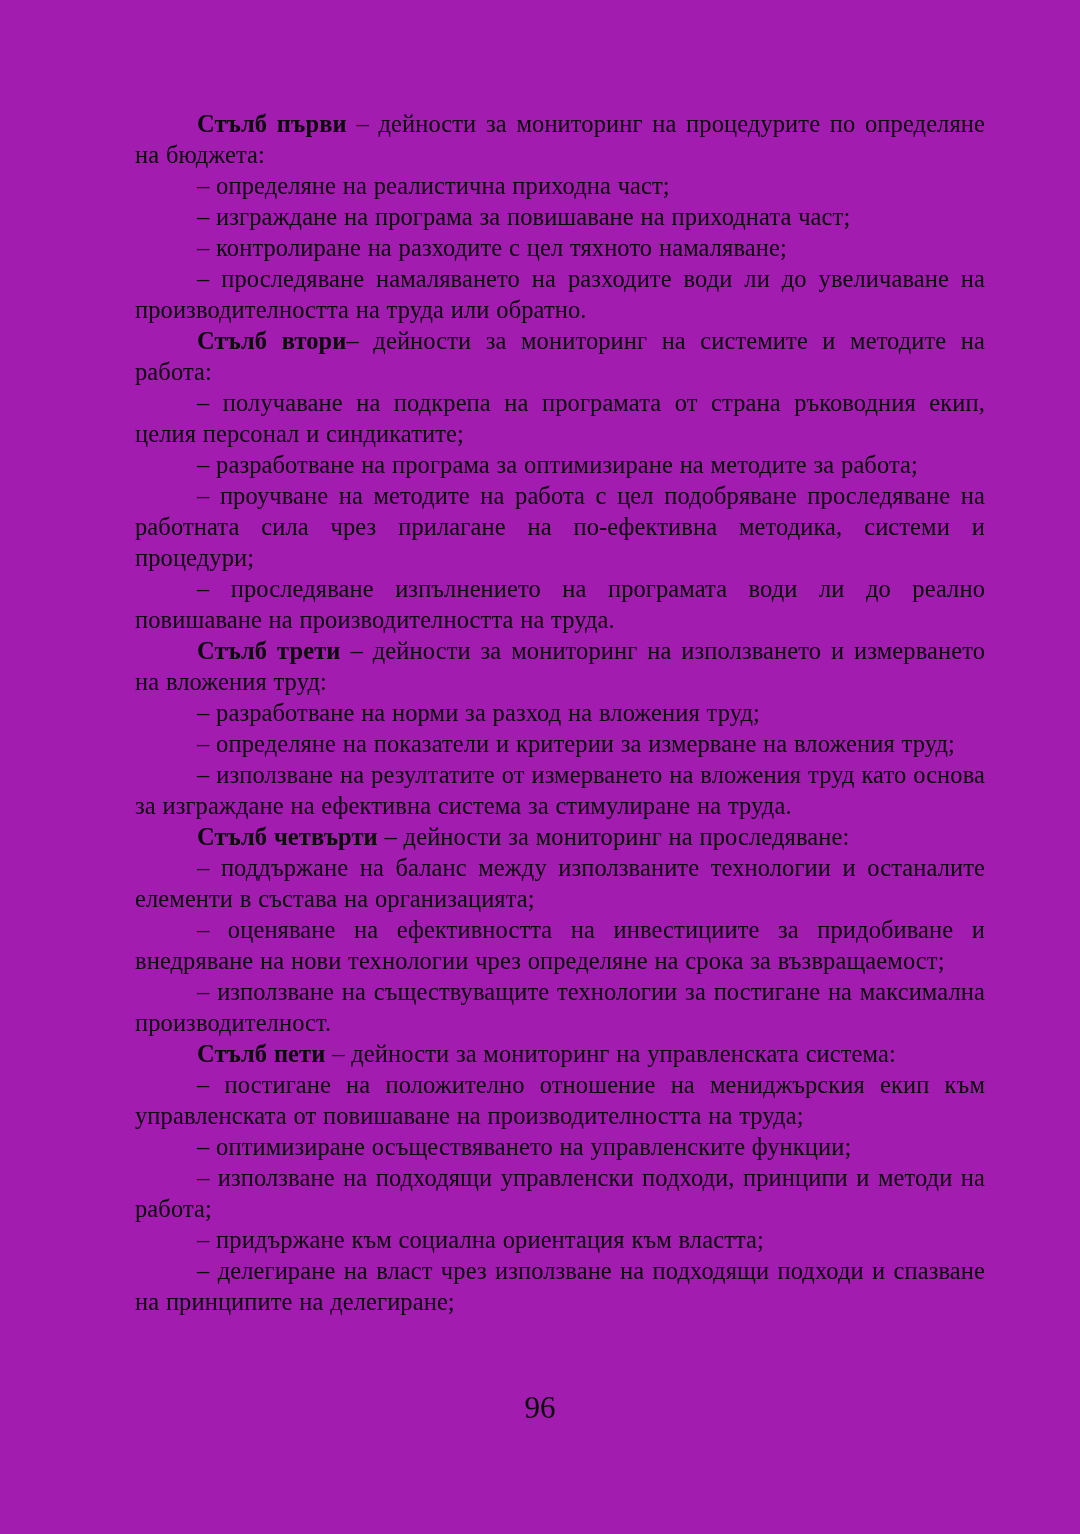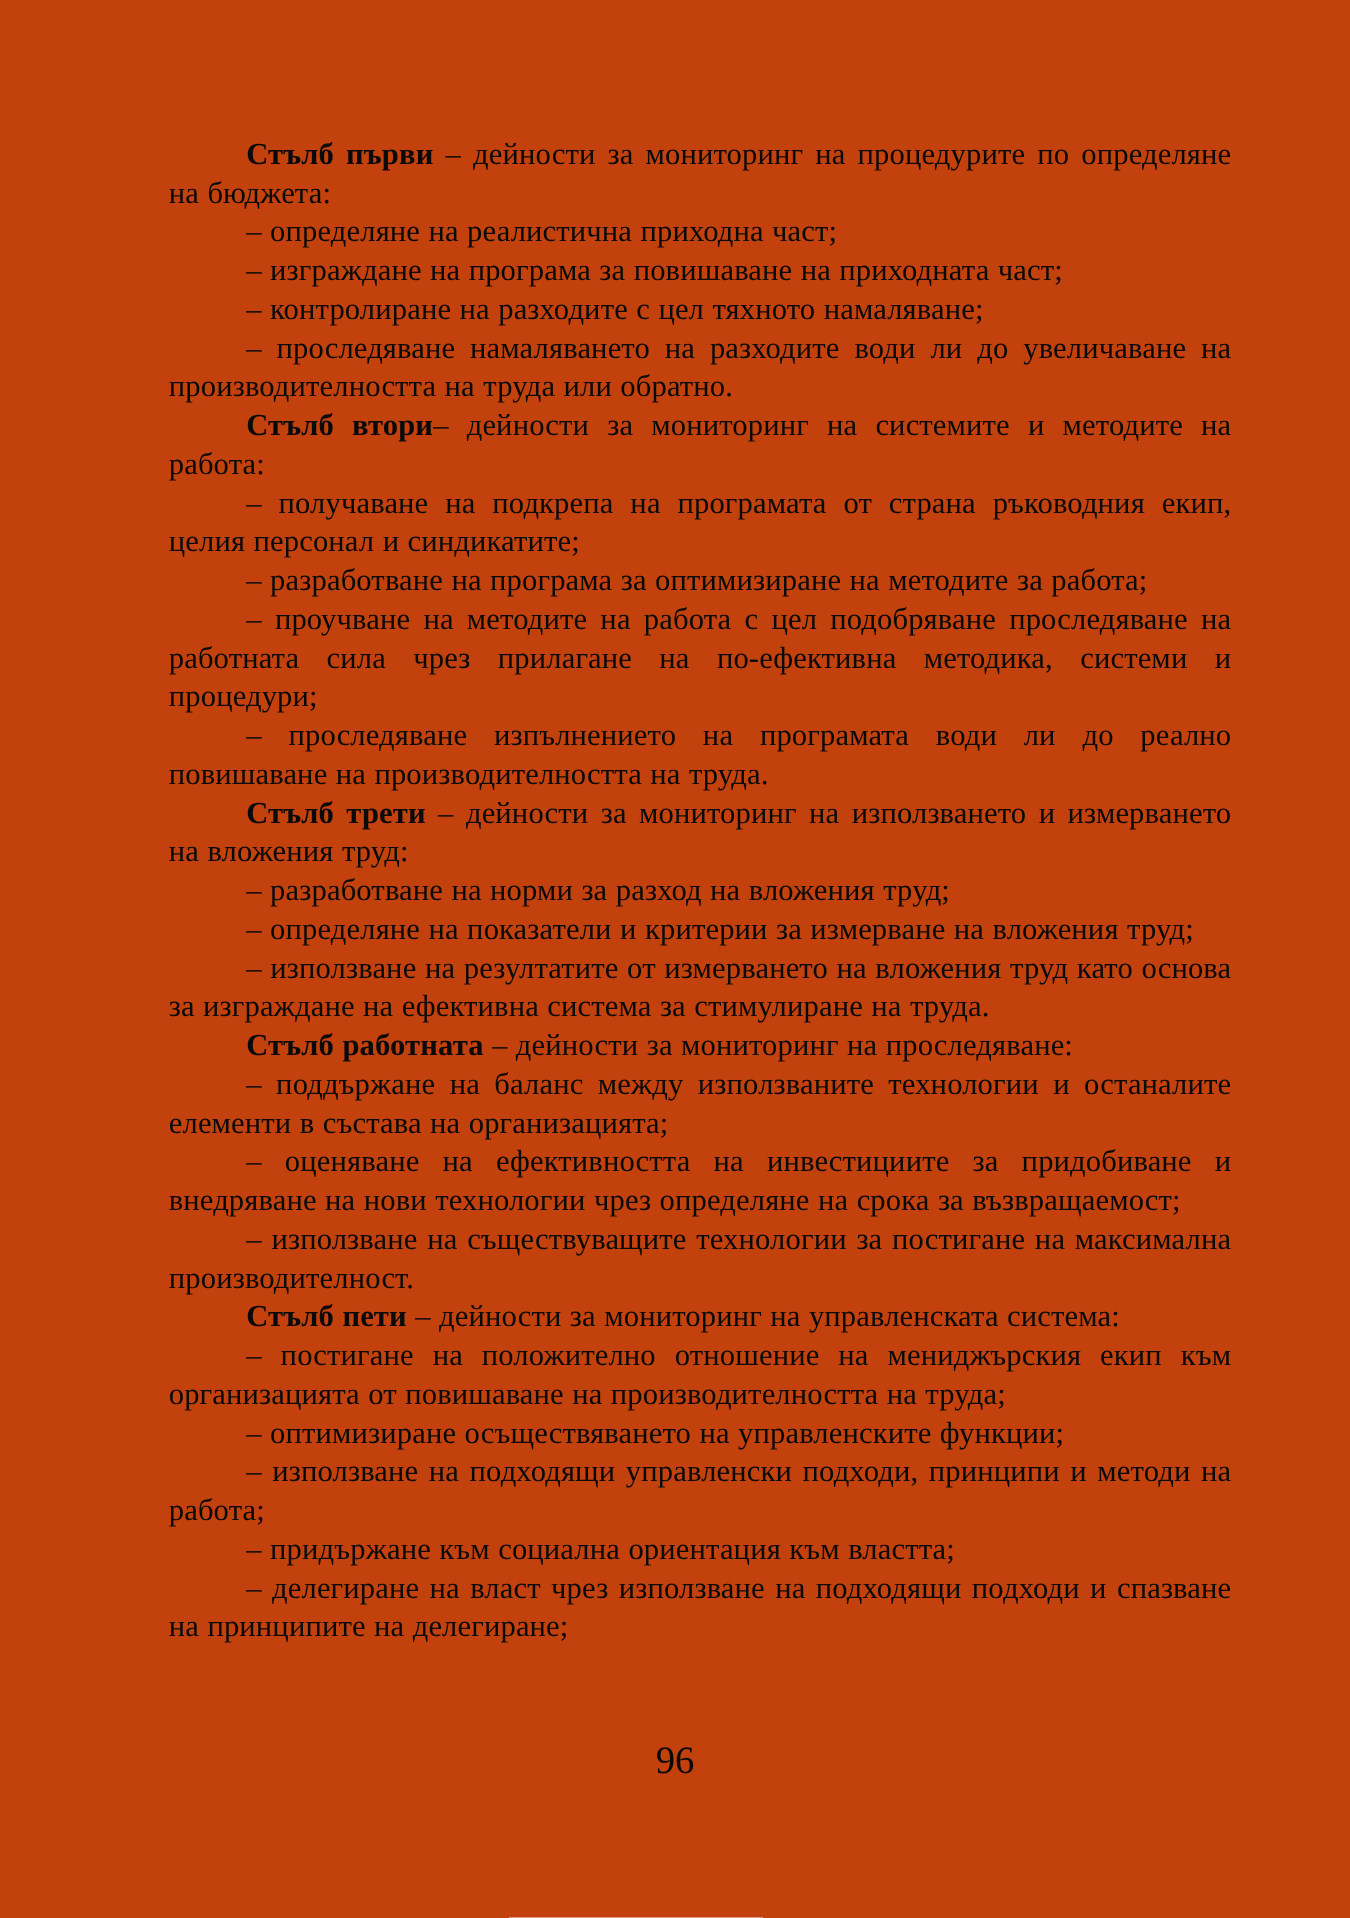--- a/index.html
+++ b/index.html
@@ -4,21 +4,21 @@
 <style>
   html, body {
     margin: 0;
     padding: 0;
     background: #e8e8e8;
   }
   .page {
     position: relative;
     width: 1080px;
     height: 1534px;
-    background: #c2410c;
+    background: #a21caf;
     overflow: hidden;
     font-family: "Liberation Serif", "DejaVu Serif", serif;
     color: #0a0a0a;
   }
   .textblock {
     position: absolute;
     left: 135px;
     top: 108px;
     width: 850px;
   }
@@ -57,25 +57,25 @@
       <p class="para">– проследяване намаляването на разходите води ли до увеличаване на производителността на труда или обратно.</p>
       <p class="para"><b>Стълб втори</b><span>– дейности за мониторинг на системите и методите на работа:</span></p>
       <p class="para">– получаване на подкрепа на програмата от страна ръководния екип, целия персонал и синдикатите;</p>
       <p class="para">– разработване на програма за оптимизиране на методите за работа;</p>
       <p class="para">– проучване на методите на работа с цел подобряване проследяване на работната сила чрез прилагане на по-ефективна методика, системи и процедури;</p>
       <p class="para">– проследяване изпълнението на програмата води ли до реално повишаване на производителността на труда.</p>
       <p class="para"><b>Стълб трети</b><span> – дейности за мониторинг на използването и измерването на вложения труд:</span></p>
       <p class="para">– разработване на норми за разход на вложения труд;</p>
       <p class="para">– определяне на показатели и критерии за измерване на вложения труд;</p>
       <p class="para">– използване на резултатите от измерването на вложения труд като основа за изграждане на ефективна система за стимулиране на труда.</p>
-      <p class="para"><b>Стълб работната</b><span> – дейности за мониторинг на проследяване:</span></p>
+      <p class="para"><b>Стълб четвърти</b><span> – дейности за мониторинг на проследяване:</span></p>
       <p class="para">– поддържане на баланс между използваните технологии и останалите елементи в състава на организацията;</p>
       <p class="para">– оценяване на ефективността на инвестициите за придобиване и внедряване на нови технологии чрез определяне на срока за възвращаемост;</p>
       <p class="para">– използване на съществуващите технологии за постигане на максимална производителност.</p>
       <p class="para"><b>Стълб пети</b><span> – дейности за мониторинг на управленската система:</span></p>
-      <p class="para">– постигане на положително отношение на мениджърския екип към организацията от повишаване на производителността на труда;</p>
+      <p class="para">– постигане на положително отношение на мениджърския екип към управленската от повишаване на производителността на труда;</p>
       <p class="para">– оптимизиране осъществяването на управленските функции;</p>
       <p class="para">– използване на подходящи управленски подходи, принципи и методи на работа;</p>
       <p class="para">– придържане към социална ориентация към властта;</p>
       <p class="para">– делегиране на власт чрез използване на подходящи подходи и спазване на принципите на делегиране;</p>
     </div>
   <div class="pageno">96</div>
 </div>
 
 </body></html>

